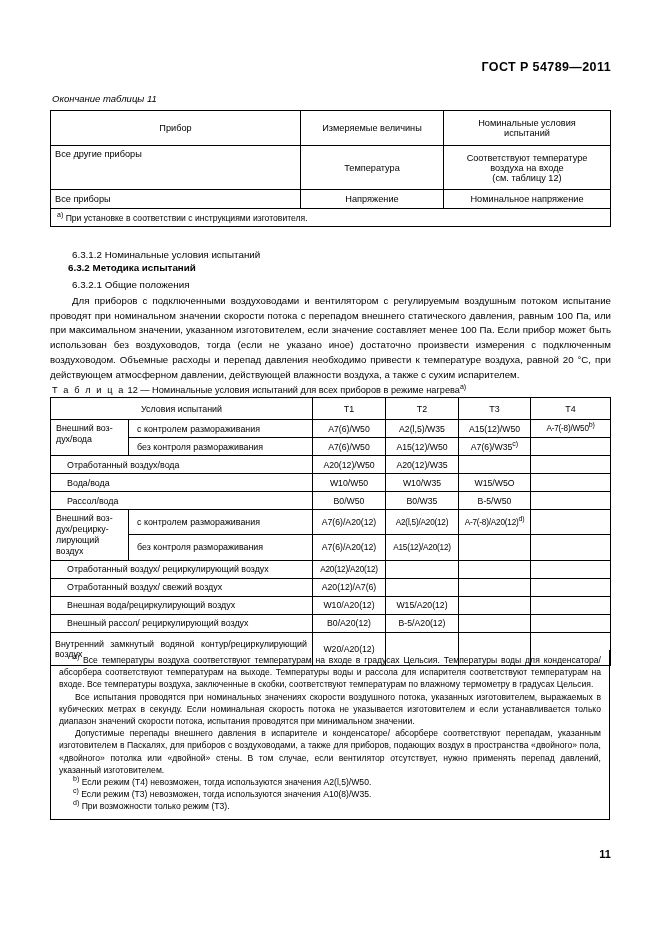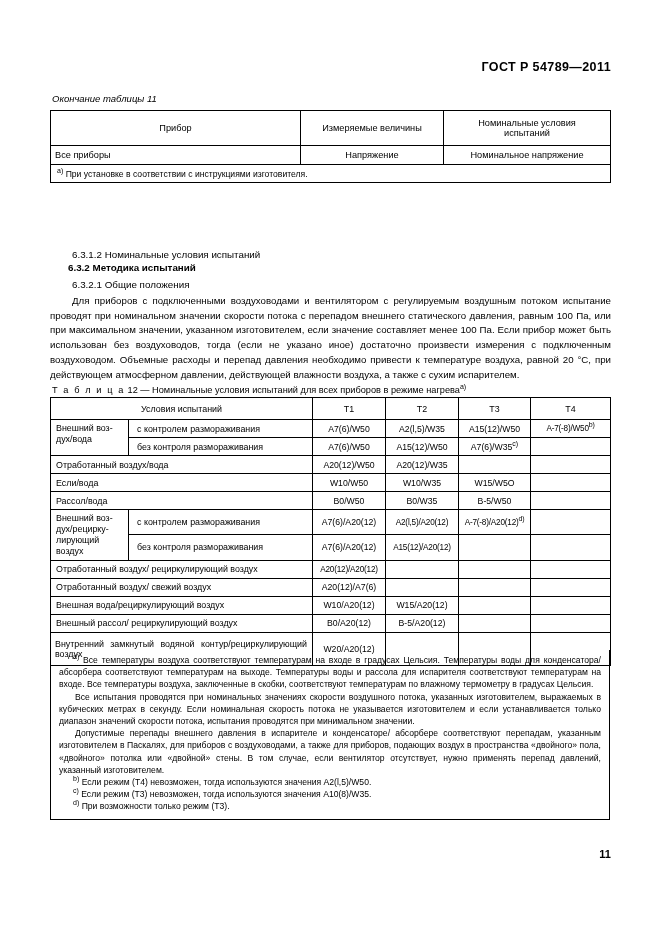--- a/index.html
+++ b/index.html
@@ -89,21 +89,21 @@
   }
 
   
   #table12 {
     left: 50px;
     top: 397px;
     width: 560px;
   }
   #table12 td { height: 13px; font-size: 8.9px; }
   #table12 .hdr td { height: 17px; }
-  #table12 td.rowlabel { text-align: left; padding-left: 5px; }
+  #table12 td.rowlabel { text-align: left; padding-left: 16px; }
   #table12 td.rowlabel-just {
     text-align: justify;
     text-align-last: left;
     padding-right: 5px;
   }
   #table12 td.sub { text-align: left; padding-left: 8px; }
   #table12 td.grp {
     text-align: left;
     vertical-align: top;
     padding-top: 3px;
@@ -171,20 +171,29 @@
       <col style="width:143px">
       <col style="width:167px">
     </colgroup>
     <tbody>
       <tr class="hdr">
         <td class="ctr">Прибор</td>
         <td class="ctr">Измеряемые величины</td>
         <td class="ctr">
           <span>Номинальные условия</span><br>
           <span>испытаний</span>
+        </td>
+      </tr>
+      <tr class="tall">
+        <td class="lft top-al">Все другие приборы</td>
+        <td class="ctr">Температура</td>
+        <td class="ctr">
+          <span>Соответствуют температуре</span><br>
+          <span>воздуха на входе</span><br>
+          <span>(см. таблицу 12)</span>
         </td>
       </tr>
       <tr>
         <td class="lft">Все приборы</td>
         <td class="ctr">Напряжение</td>
         <td class="ctr">Номинальное напряжение</td>
       </tr>
       <tr class="note-row">
         <td colspan="3"><sup class="fn">а)</sup> <span>При установке в соответствии с инструкциями изготовителя.</span></td>
       </tr>
@@ -240,21 +249,21 @@
       </tr>
 
       <tr>
         <td class="rowlabel" colspan="2">Отработанный воздух/вода</td>
         <td class="val">A20(12)/W50</td>
         <td class="val">A20(12)/W35</td>
         <td class="val"></td>
         <td class="val"></td>
       </tr>
       <tr>
-        <td class="rowlabel" colspan="2">Если/вода</td>
+        <td class="rowlabel" colspan="2">Вода/вода</td>
         <td class="val">W10/W50</td>
         <td class="val">W10/W35</td>
         <td class="val">W15/W5O</td>
         <td class="val"></td>
       </tr>
       <tr>
         <td class="rowlabel" colspan="2">Рассол/вода</td>
         <td class="val">B0/W50</td>
         <td class="val">B0/W35</td>
         <td class="val">B-5/W50</td>

